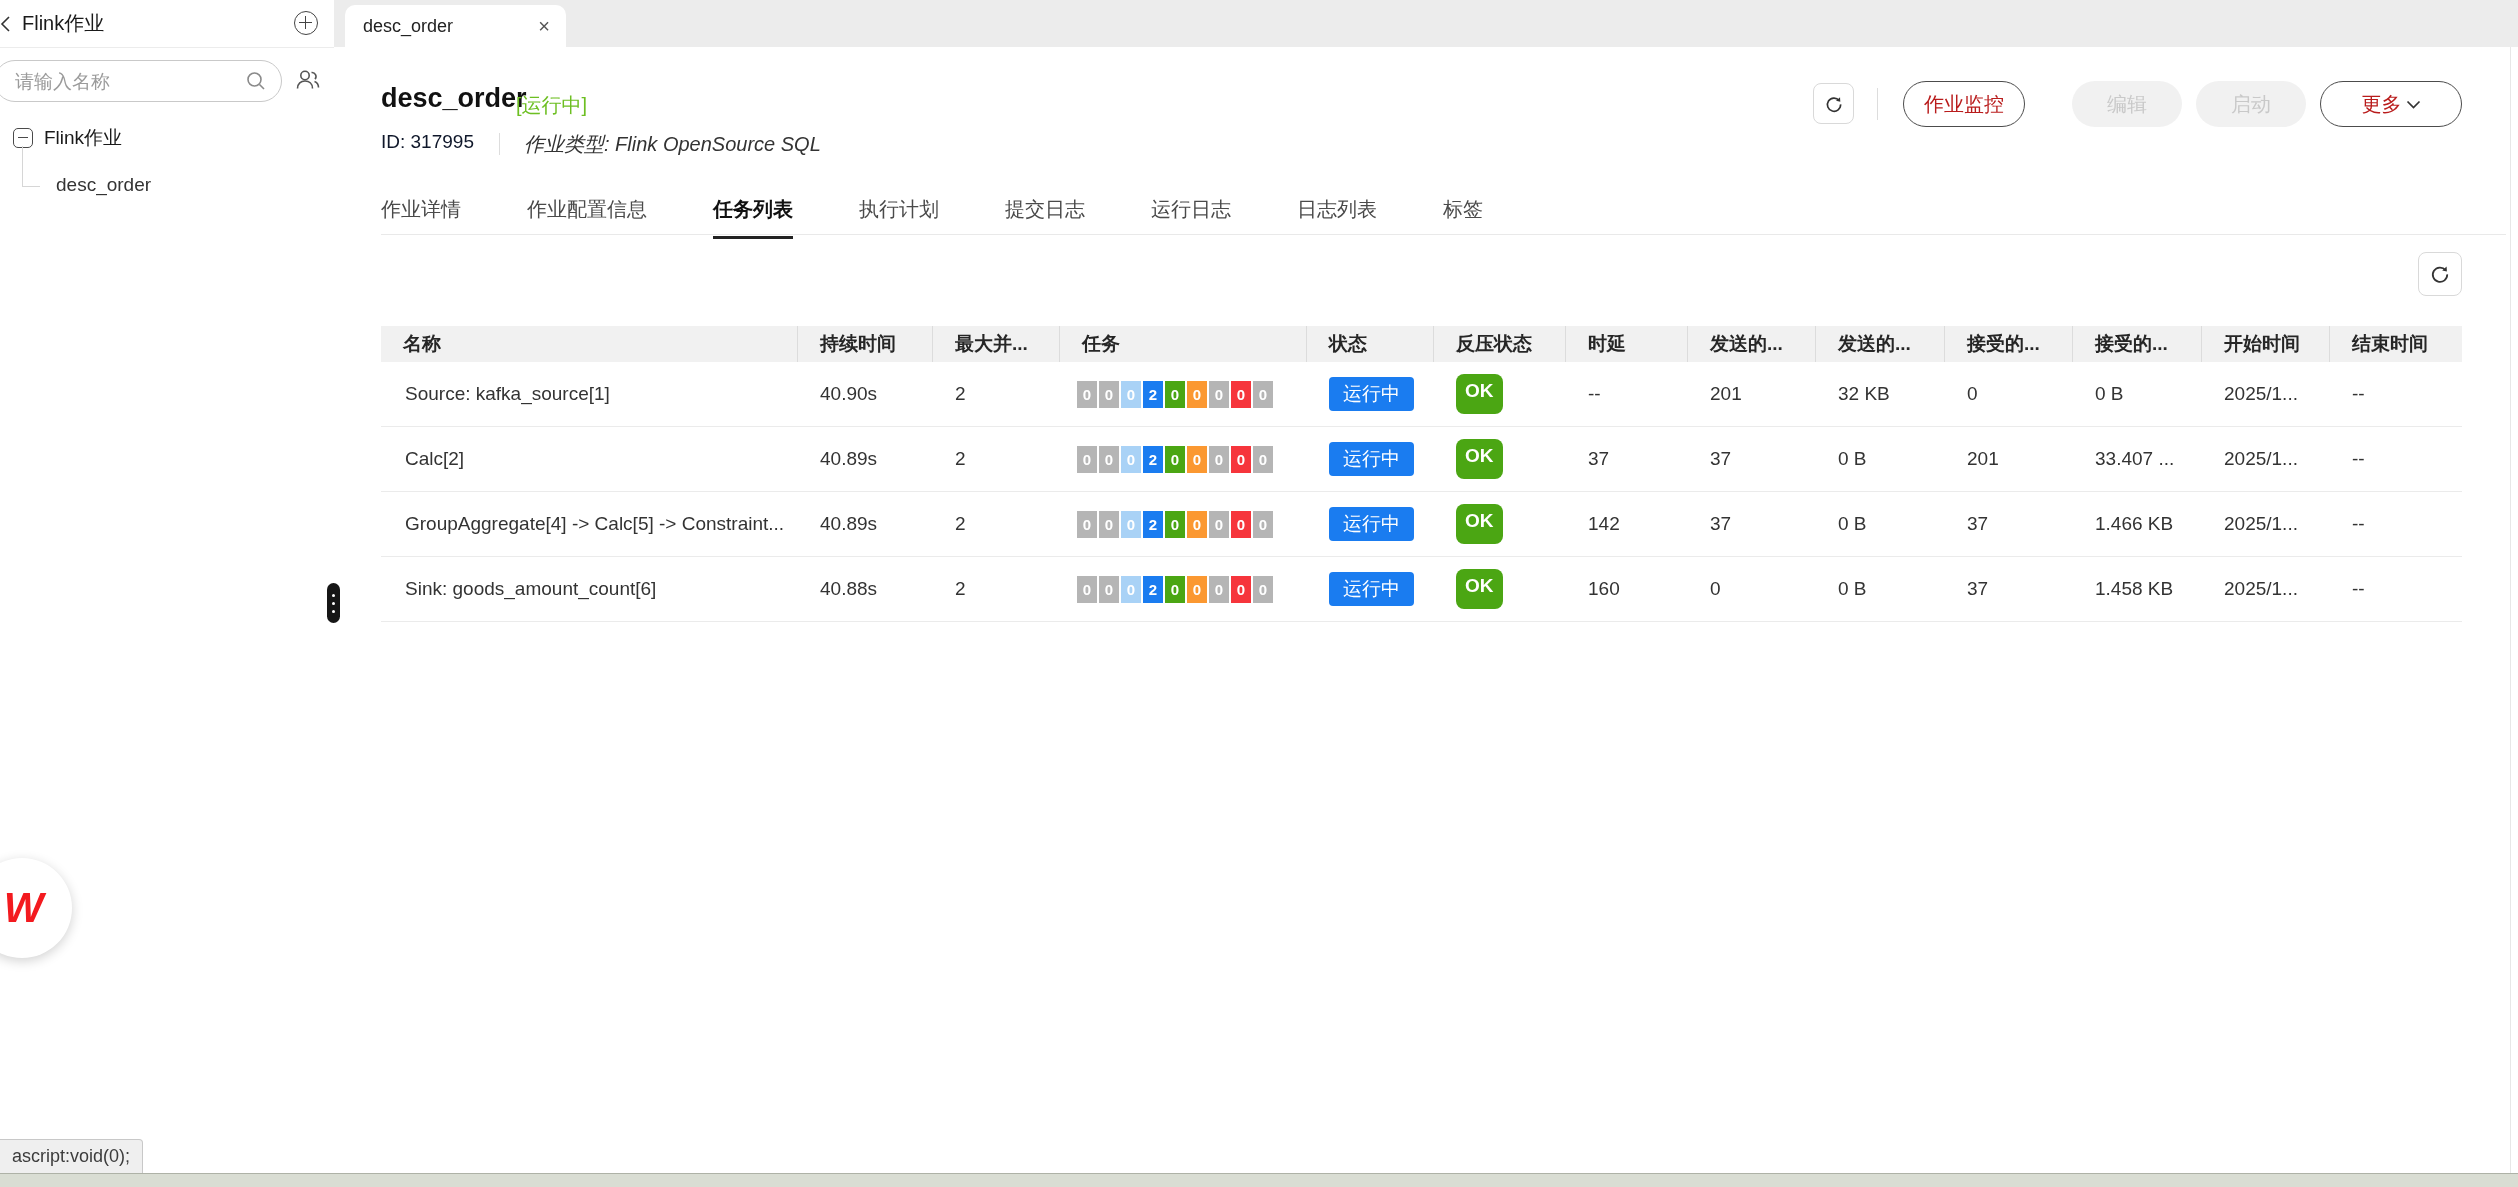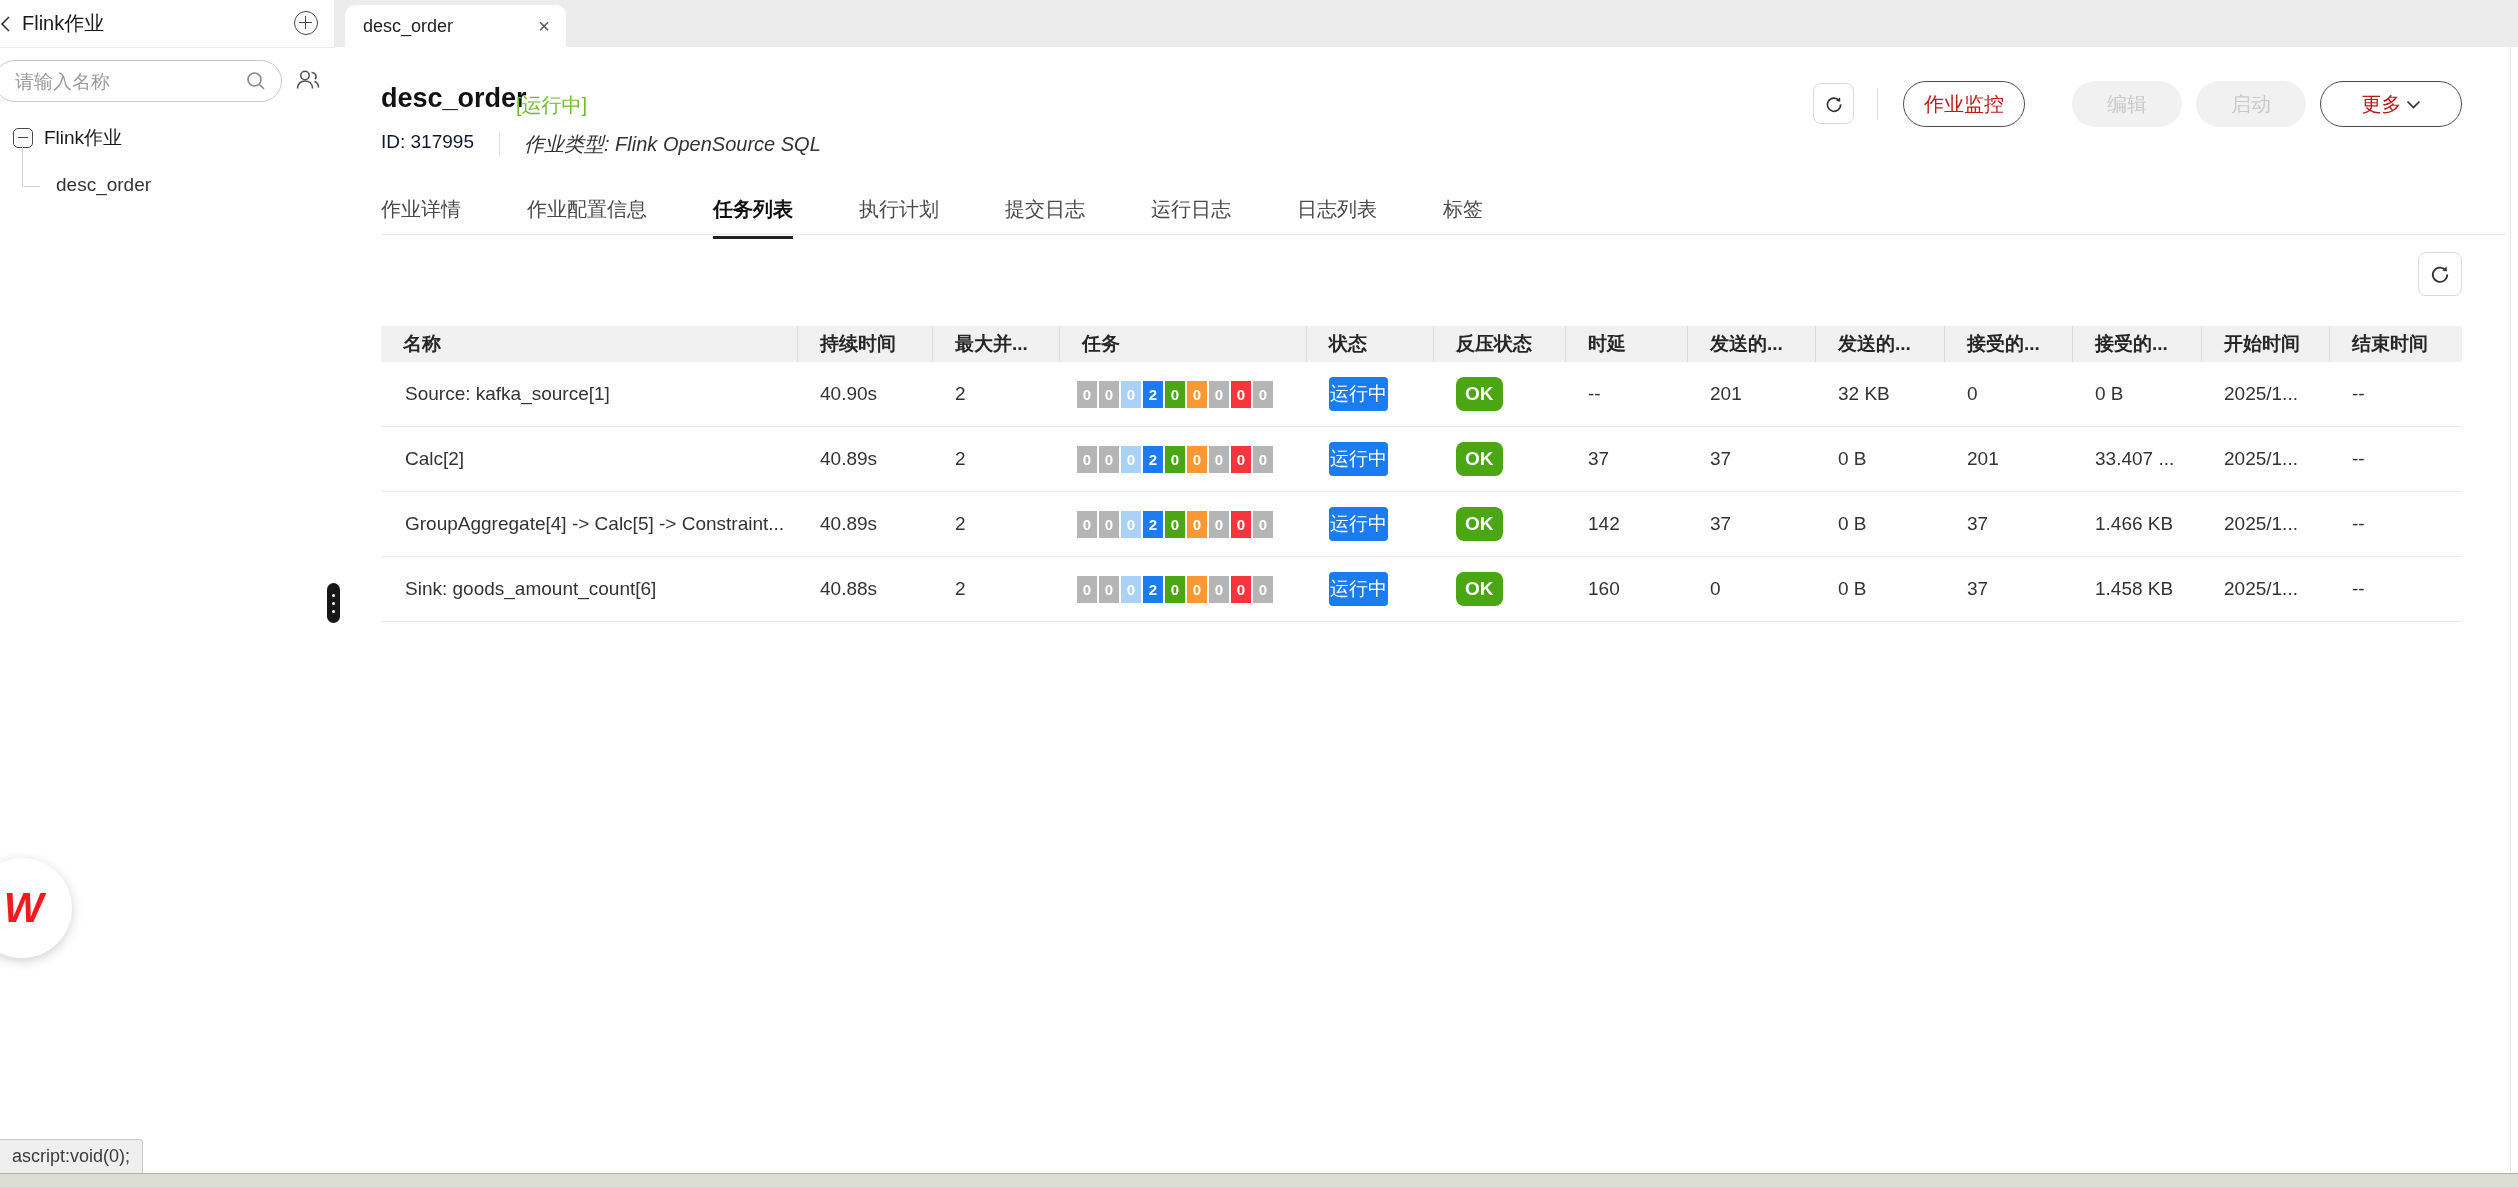--- a/index.html
+++ b/index.html
@@ -84,22 +84,22 @@
   .th{font-size:19px;font-weight:700;color:#262626;line-height:36px;padding-left:22px;box-sizing:border-box;
       border-right:1px solid #dcdcdc;white-space:nowrap;overflow:hidden;}
   .th:last-child{border-right:none;}
   .t-row.body{height:64px;border-bottom:1px solid #ebebeb;}
   .td{display:flex;align-items:center;padding-left:22px;box-sizing:border-box;font-size:19px;color:#333;
       white-space:nowrap;overflow:hidden;}
   .td.name-cell{padding-left:24px;}
   .td.badges{gap:2px;padding-left:17px;}
   .task-badge{display:inline-block;width:20px;height:27px;line-height:27px;text-align:center;color:#fff;
       font-size:15px;font-weight:700;}
-  .status-badge{display:inline-block;height:34px;line-height:34px;padding:0 1px;border-radius:4px;color:#fff;font-size:19px;}
-  .ok-badge{display:inline-block;height:34px;line-height:34px;padding:0 9px;border-radius:8px;color:#fff;
+  .status-badge{display:inline-block;height:34px;line-height:34px;padding:0 14px;border-radius:4px;color:#fff;font-size:19px;}
+  .ok-badge{display:inline-block;height:40px;line-height:34px;padding:0 9px;border-radius:8px;color:#fff;
       font-size:19px;font-weight:700;}
 
   
   .status-tooltip{position:absolute;left:0;top:1139px;height:52px;background:#efefef;border:1px solid #c8c8c8;
       border-left:none;border-radius:0 4px 0 0;padding:0 12px;font-size:18px;line-height:32px;color:#3c3c3c;box-sizing:border-box;}
   .bottom-strip{position:absolute;left:0;top:1173px;right:0;height:14px;background:#d9ddd3;border-top:1px solid #aeb2a7;}
   .right-line{position:absolute;left:2510px;top:47px;width:1px;height:1126px;background:#e7e7e7;}
   svg{display:block;}
 </style>
 </head>

